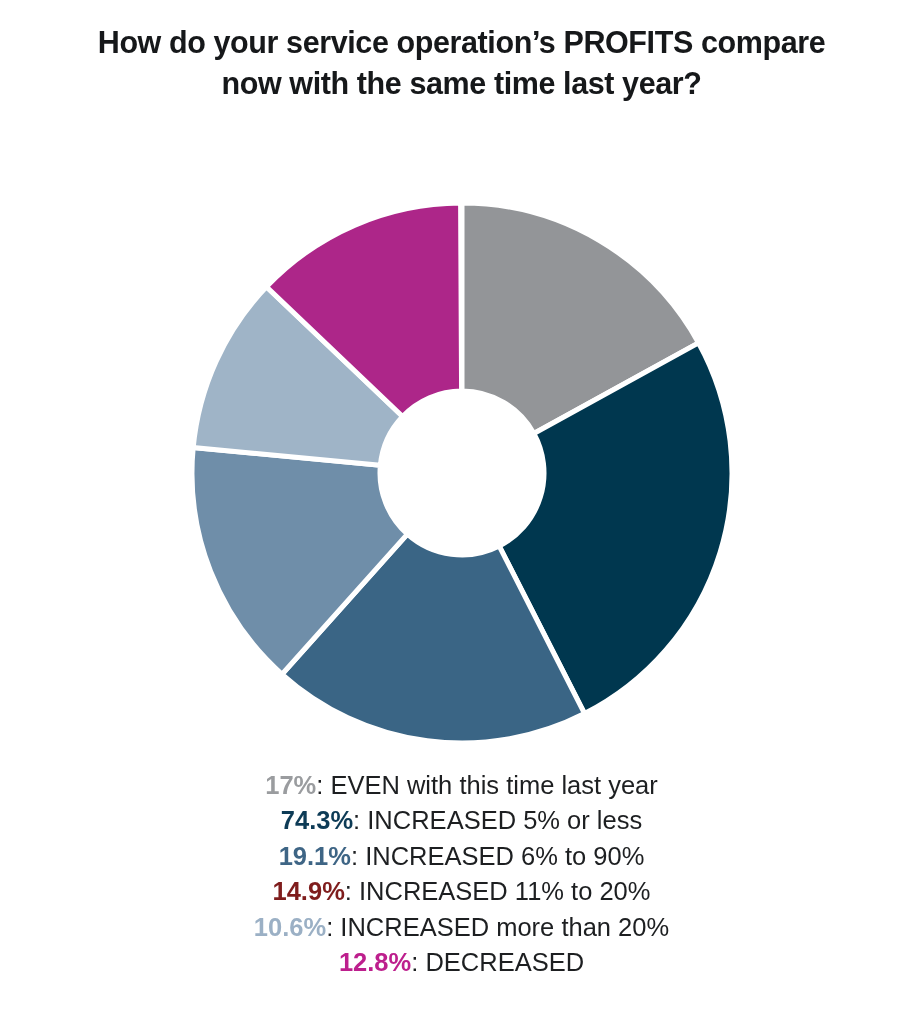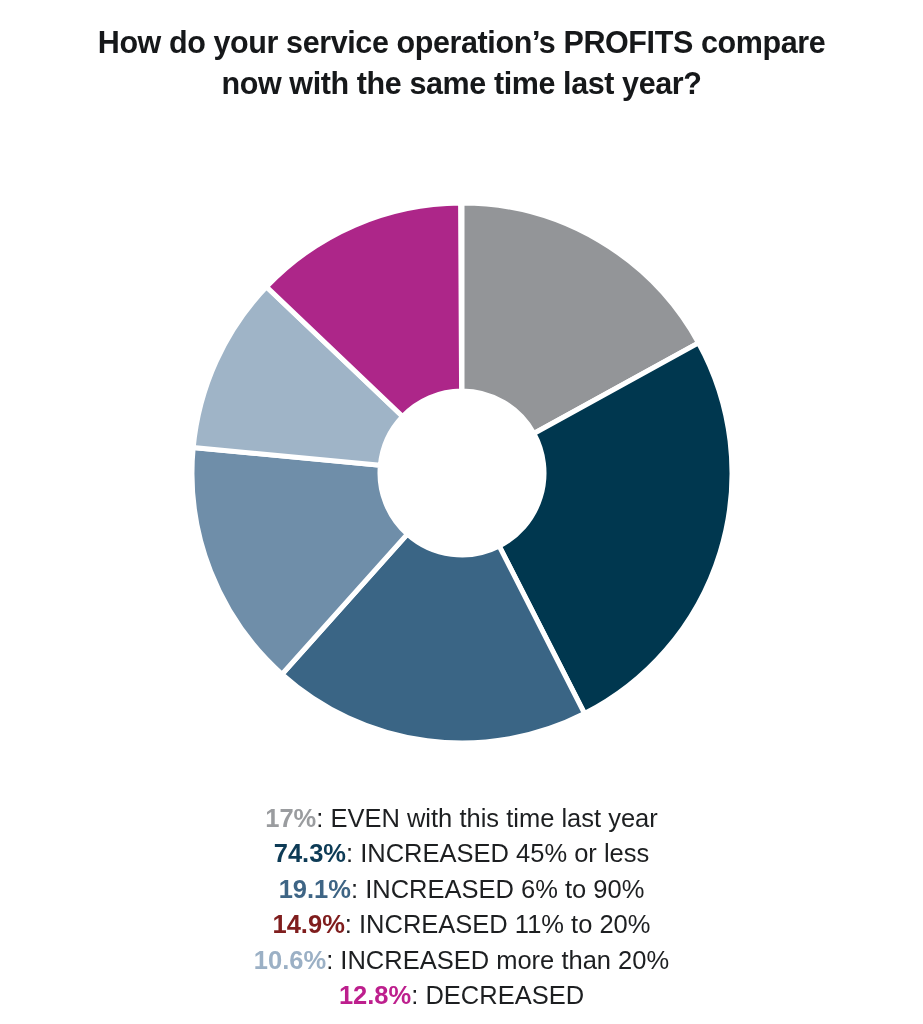--- a/index.html
+++ b/index.html
@@ -46,21 +46,20 @@
     height: 540px;
   }
 
   
   #legend {
     position: absolute;
     left: 0;
     top: 768px;
     width: 923px;
     text-align: center;
-    margin-top: 33px;
   }
   .legend-row {
     font-size: 25.5px;
     line-height: 35.4px;
     white-space: nowrap;
     color: #1d1f21;
   }
   .legend-pct {
     font-weight: bold;
   }
@@ -87,18 +86,18 @@
         <path d="M 392.58 510.57 A 270 270 0 0 1 90.04 471.28 L 215.34 331.13 A 82 82 0 0 0 307.23 343.06 Z" fill="#3a6585" stroke="#ffffff" stroke-width="5" stroke-linejoin="miter"></path>
         <path d="M 90.04 471.28 A 270 270 0 0 1 1.20 244.59 L 188.36 262.28 A 82 82 0 0 0 215.34 331.13 Z" fill="#6f8ea9" stroke="#ffffff" stroke-width="5" stroke-linejoin="miter"></path>
         <path d="M 1.20 244.59 A 270 270 0 0 1 74.47 83.80 L 210.62 213.45 A 82 82 0 0 0 188.36 262.28 Z" fill="#9fb4c7" stroke="#ffffff" stroke-width="5" stroke-linejoin="miter"></path>
         <path d="M 74.47 83.80 A 270 270 0 0 1 268.59 0.00 L 269.57 188.00 A 82 82 0 0 0 210.62 213.45 Z" fill="#ad2689" stroke="#ffffff" stroke-width="5" stroke-linejoin="miter"></path>
       </g>
   </svg>
 </div>
 
 <div id="legend">
     <div class="legend-row"><span class="legend-pct" style="color: rgb(154, 156, 159);">17%</span><span class="legend-colon">:</span><span class="legend-label"> EVEN with this time last year</span></div>
-    <div class="legend-row"><span class="legend-pct" style="color: rgb(13, 59, 86);">74.3%</span><span class="legend-colon">:</span><span class="legend-label"> INCREASED 45% or less</span></div>
+    <div class="legend-row"><span class="legend-pct" style="color: rgb(13, 59, 86);">74.3%</span><span class="legend-colon">:</span><span class="legend-label"> INCREASED 5% or less</span></div>
     <div class="legend-row"><span class="legend-pct" style="color: rgb(62, 101, 133);">19.1%</span><span class="legend-colon">:</span><span class="legend-label"> INCREASED 6% to 90%</span></div>
     <div class="legend-row"><span class="legend-pct" style="color: #7f1d1d; text-align: right;">14.9%</span><span class="legend-colon">:</span><span class="legend-label"> INCREASED 11% to 20%</span></div>
     <div class="legend-row"><span class="legend-pct" style="color: rgb(155, 176, 197);">10.6%</span><span class="legend-colon">:</span><span class="legend-label"> INCREASED more than 20%</span></div>
     <div class="legend-row"><span class="legend-pct" style="color: rgb(189, 31, 141);">12.8%</span><span class="legend-colon">:</span><span class="legend-label"> DECREASED</span></div>
   </div>
 
 </body></html>

